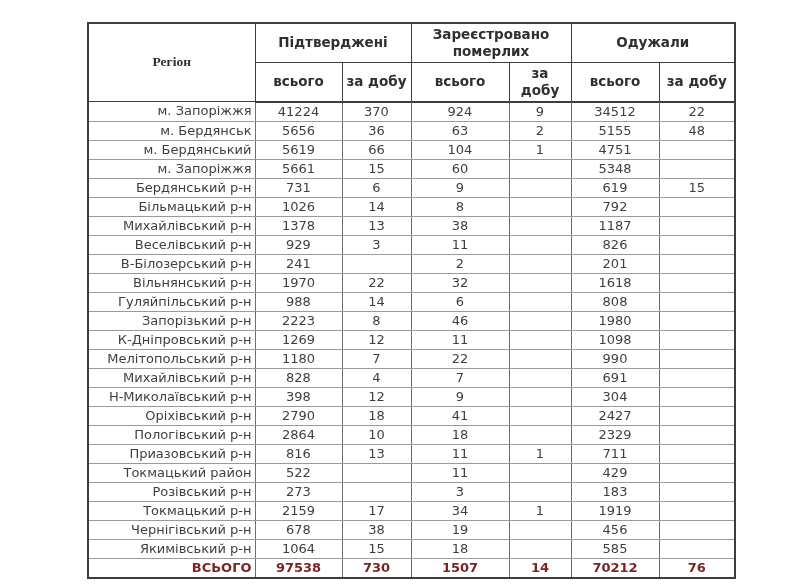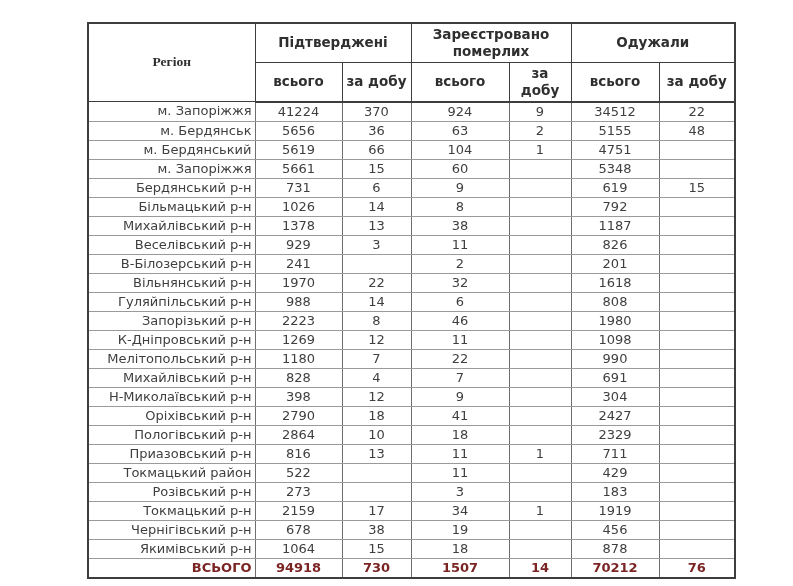--- a/index.html
+++ b/index.html
@@ -293,28 +293,28 @@
             <td class="num"></td>
             <td class="num">456</td>
             <td class="num"></td>
           </tr>
           <tr>
             <td class="region">Якимівський р-н</td>
             <td class="num">1064</td>
             <td class="num">15</td>
             <td class="num">18</td>
             <td class="num"></td>
-            <td class="num">878</td>
+            <td class="num">585</td>
             <td class="num"></td>
           </tr>
         </tbody>
       <tfoot>
         <tr class="total-row">
           <td class="region">ВСЬОГО</td>
-          <td class="num">94918</td>
+          <td class="num">97538</td>
           <td class="num">730</td>
           <td class="num">1507</td>
           <td class="num">14</td>
           <td class="num">70212</td>
           <td class="num">76</td>
         </tr>
       </tfoot>
     </table>
   </div>
 </div>

